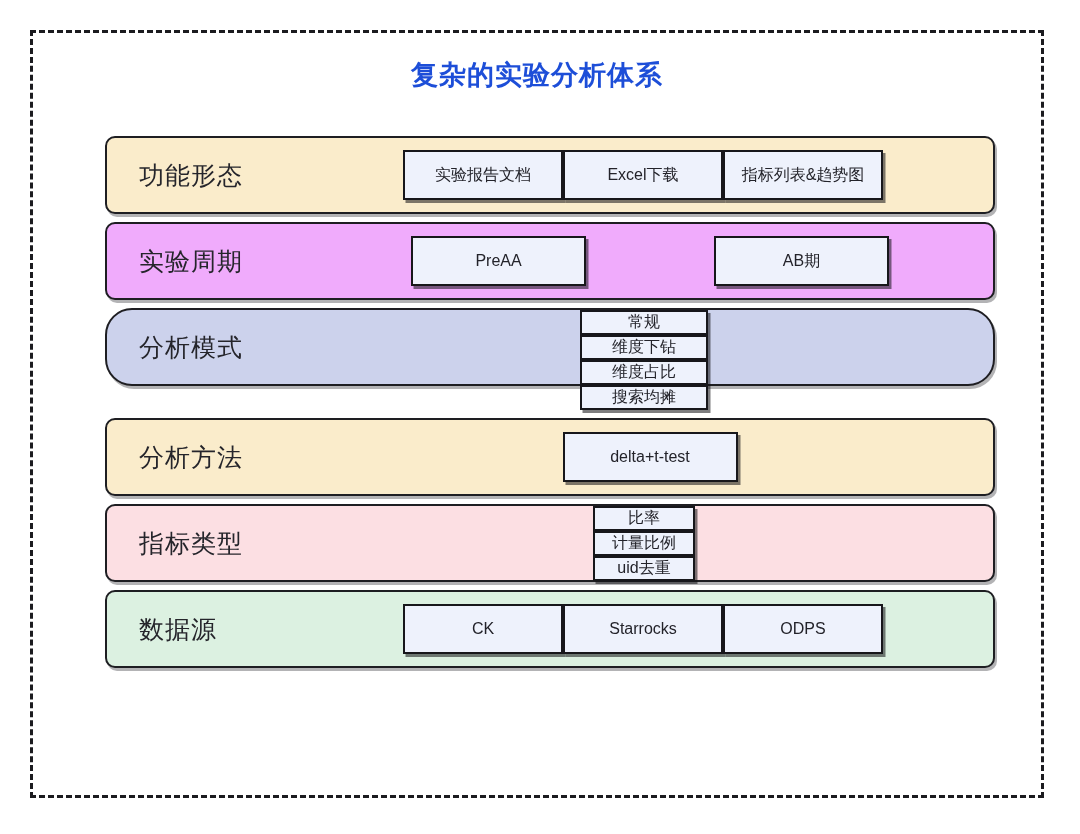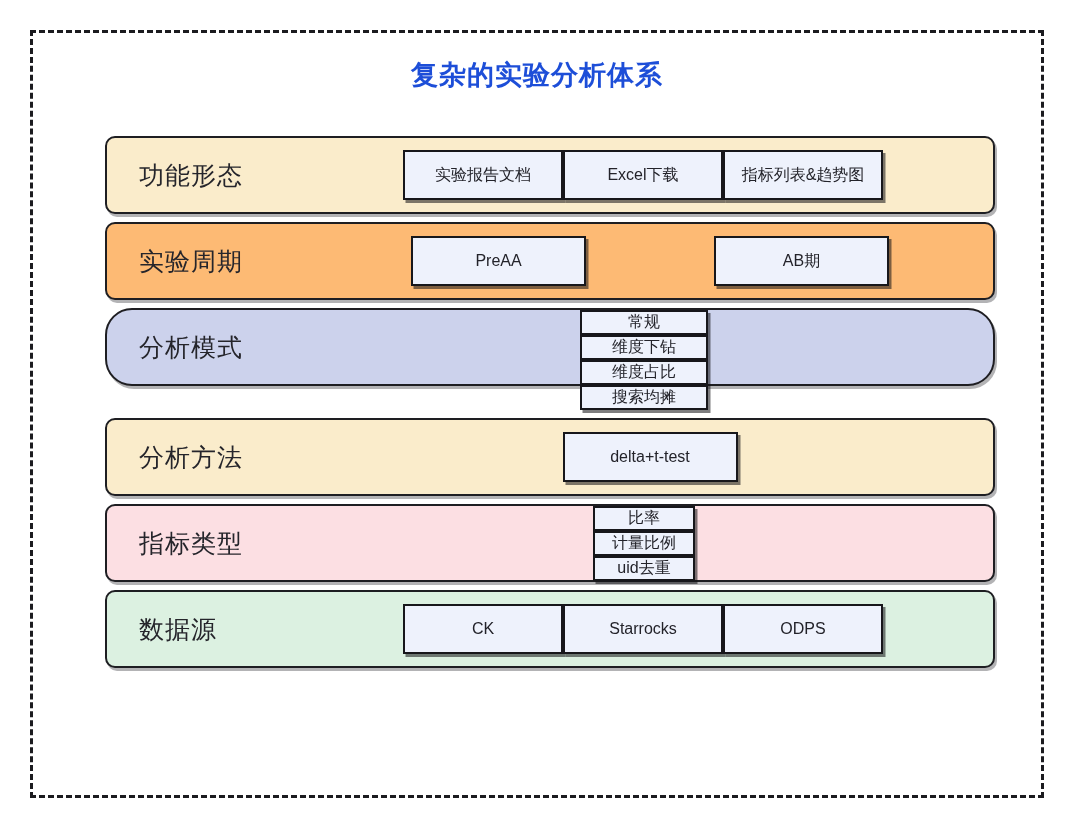--- a/index.html
+++ b/index.html
@@ -96,21 +96,21 @@
     white-space: nowrap;
     padding: 0 14px;
   }
   .chip.w-sm  { min-width: 102px; }
   .chip.w-md  { min-width: 128px; }
   .chip.w-lg  { min-width: 160px; }
   .chip.w-xl  { min-width: 175px; }
 
   
   .pal-cream    { background: #faeccb; }
-  .pal-lavender { background: #fdba74; }
+  .pal-lavender { background: #f0abfc; }
   .pal-periwink { background: #ccd2ec; }
   .pal-pink     { background: #fcdfe3; }
   .pal-mint     { background: #dcf1e1; }
 </style>
 </head>
 <body>
 
 <div class="canvas">
 
   <div class="title">复杂的实验分析体系</div>

